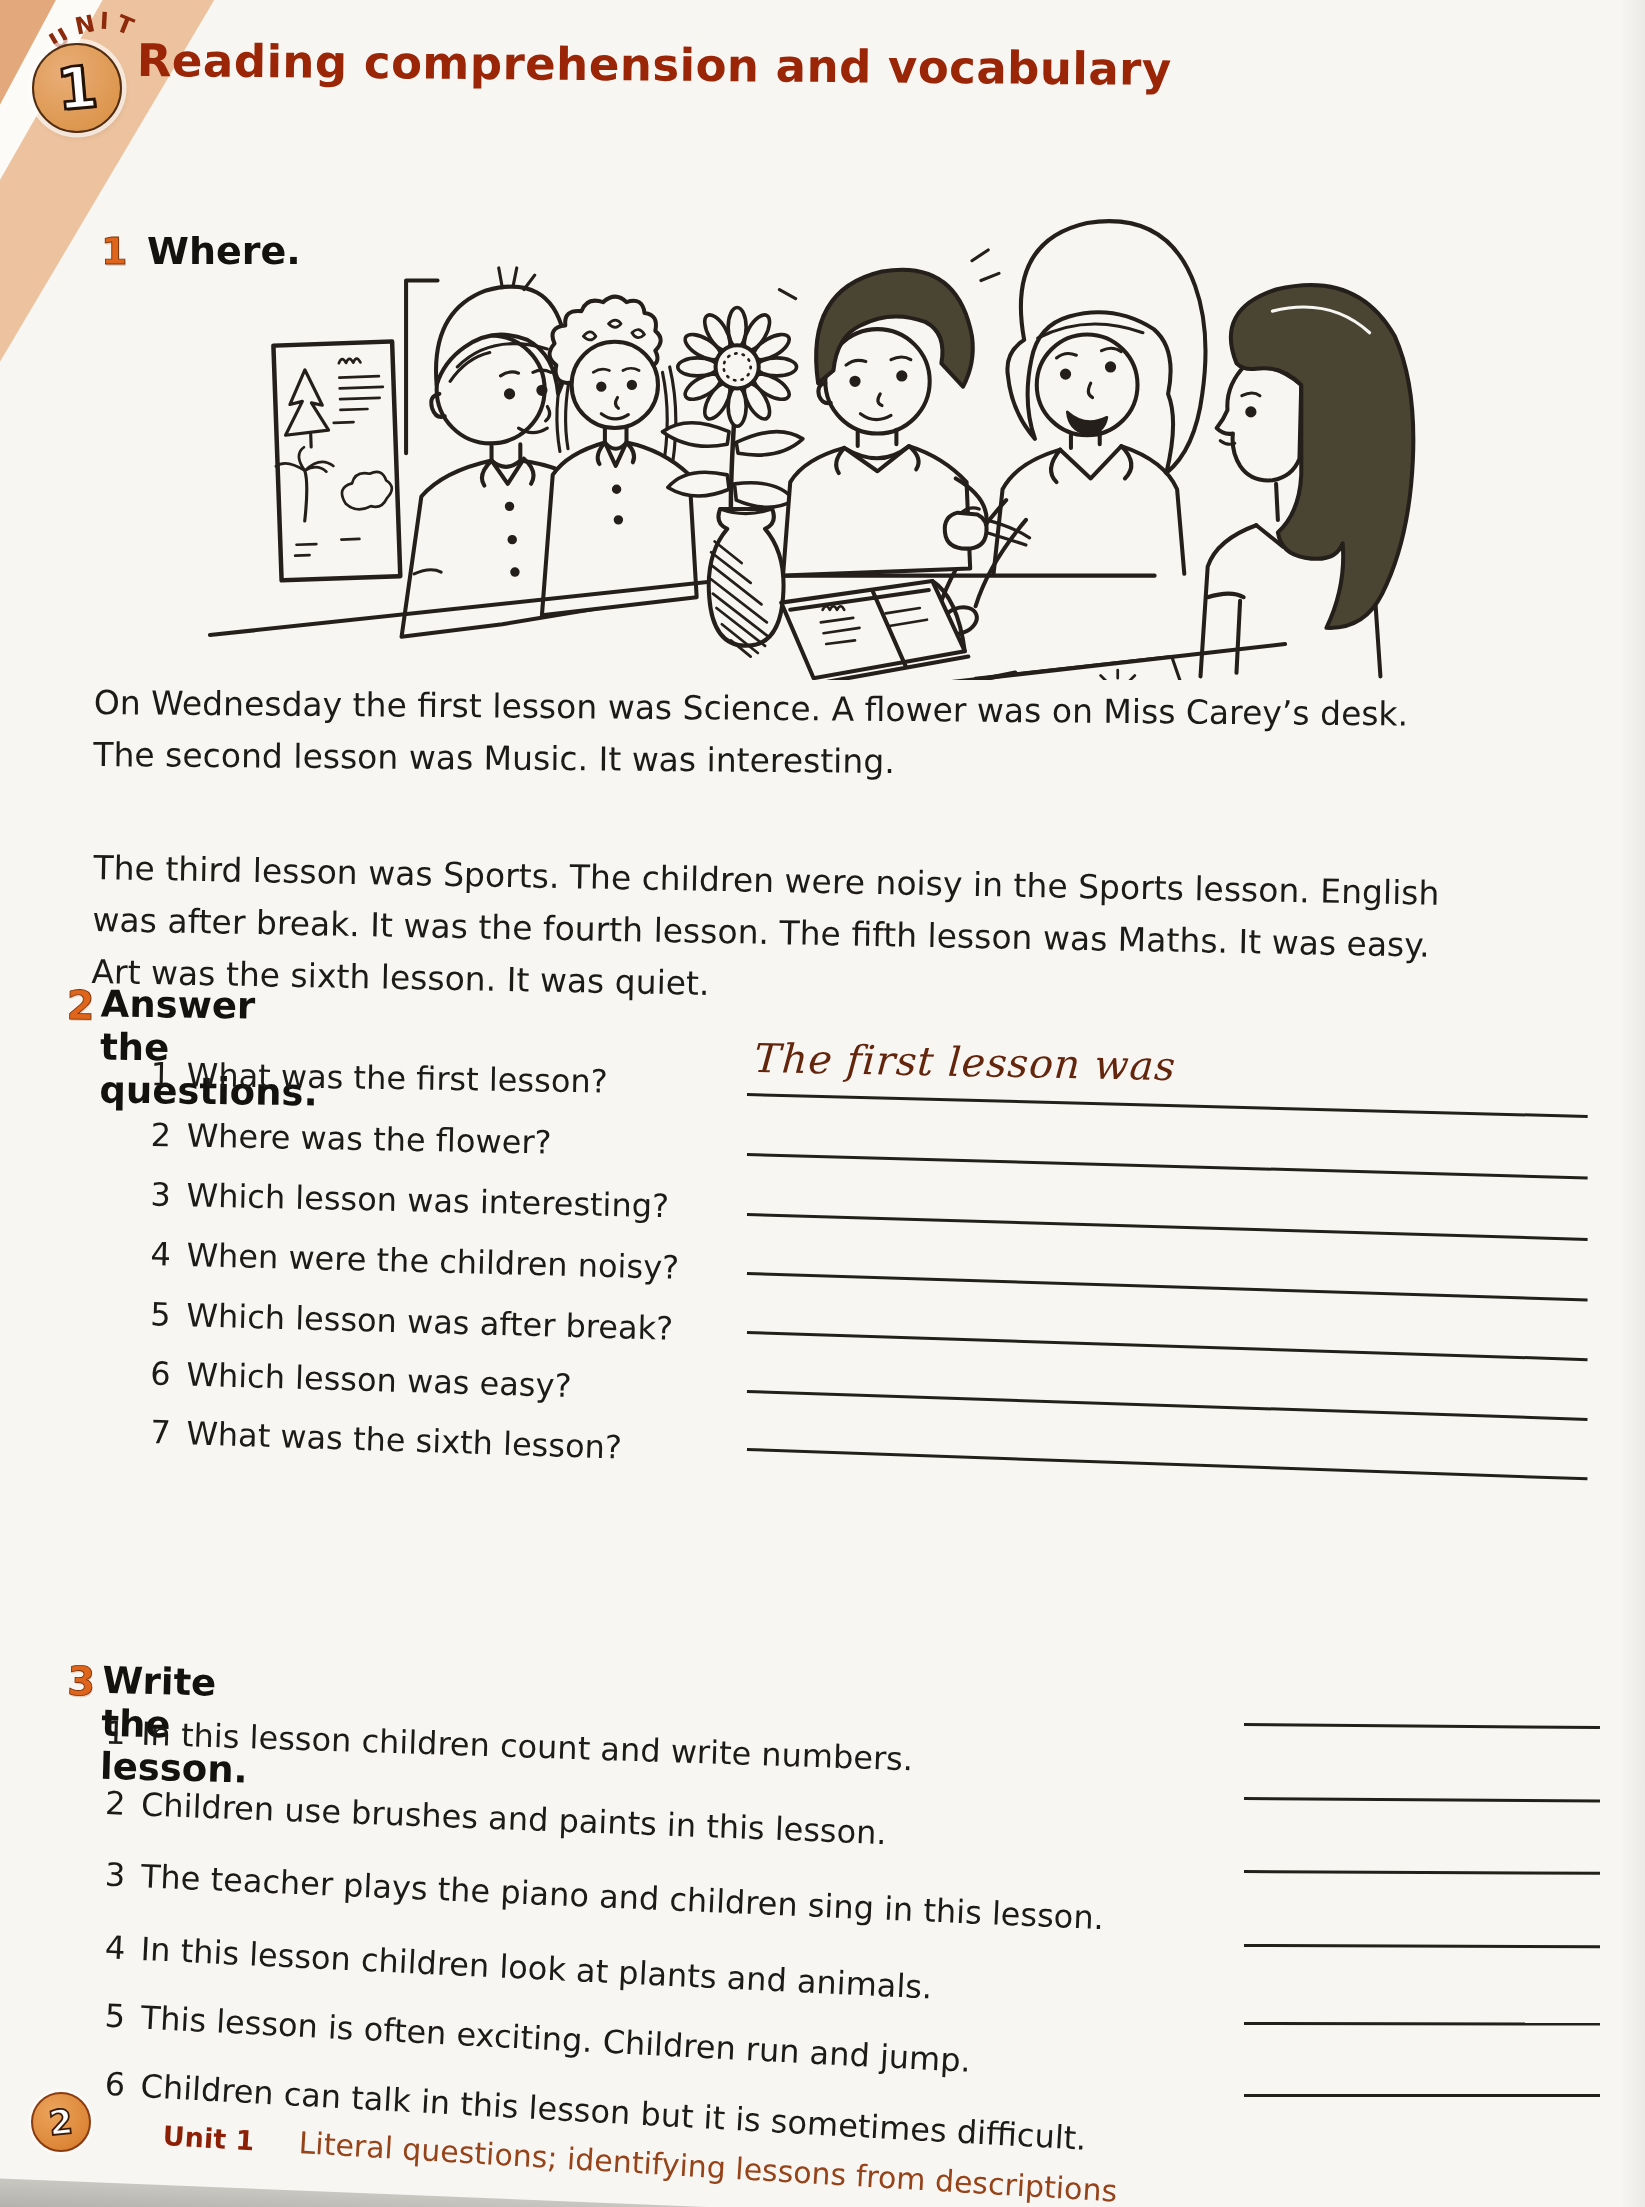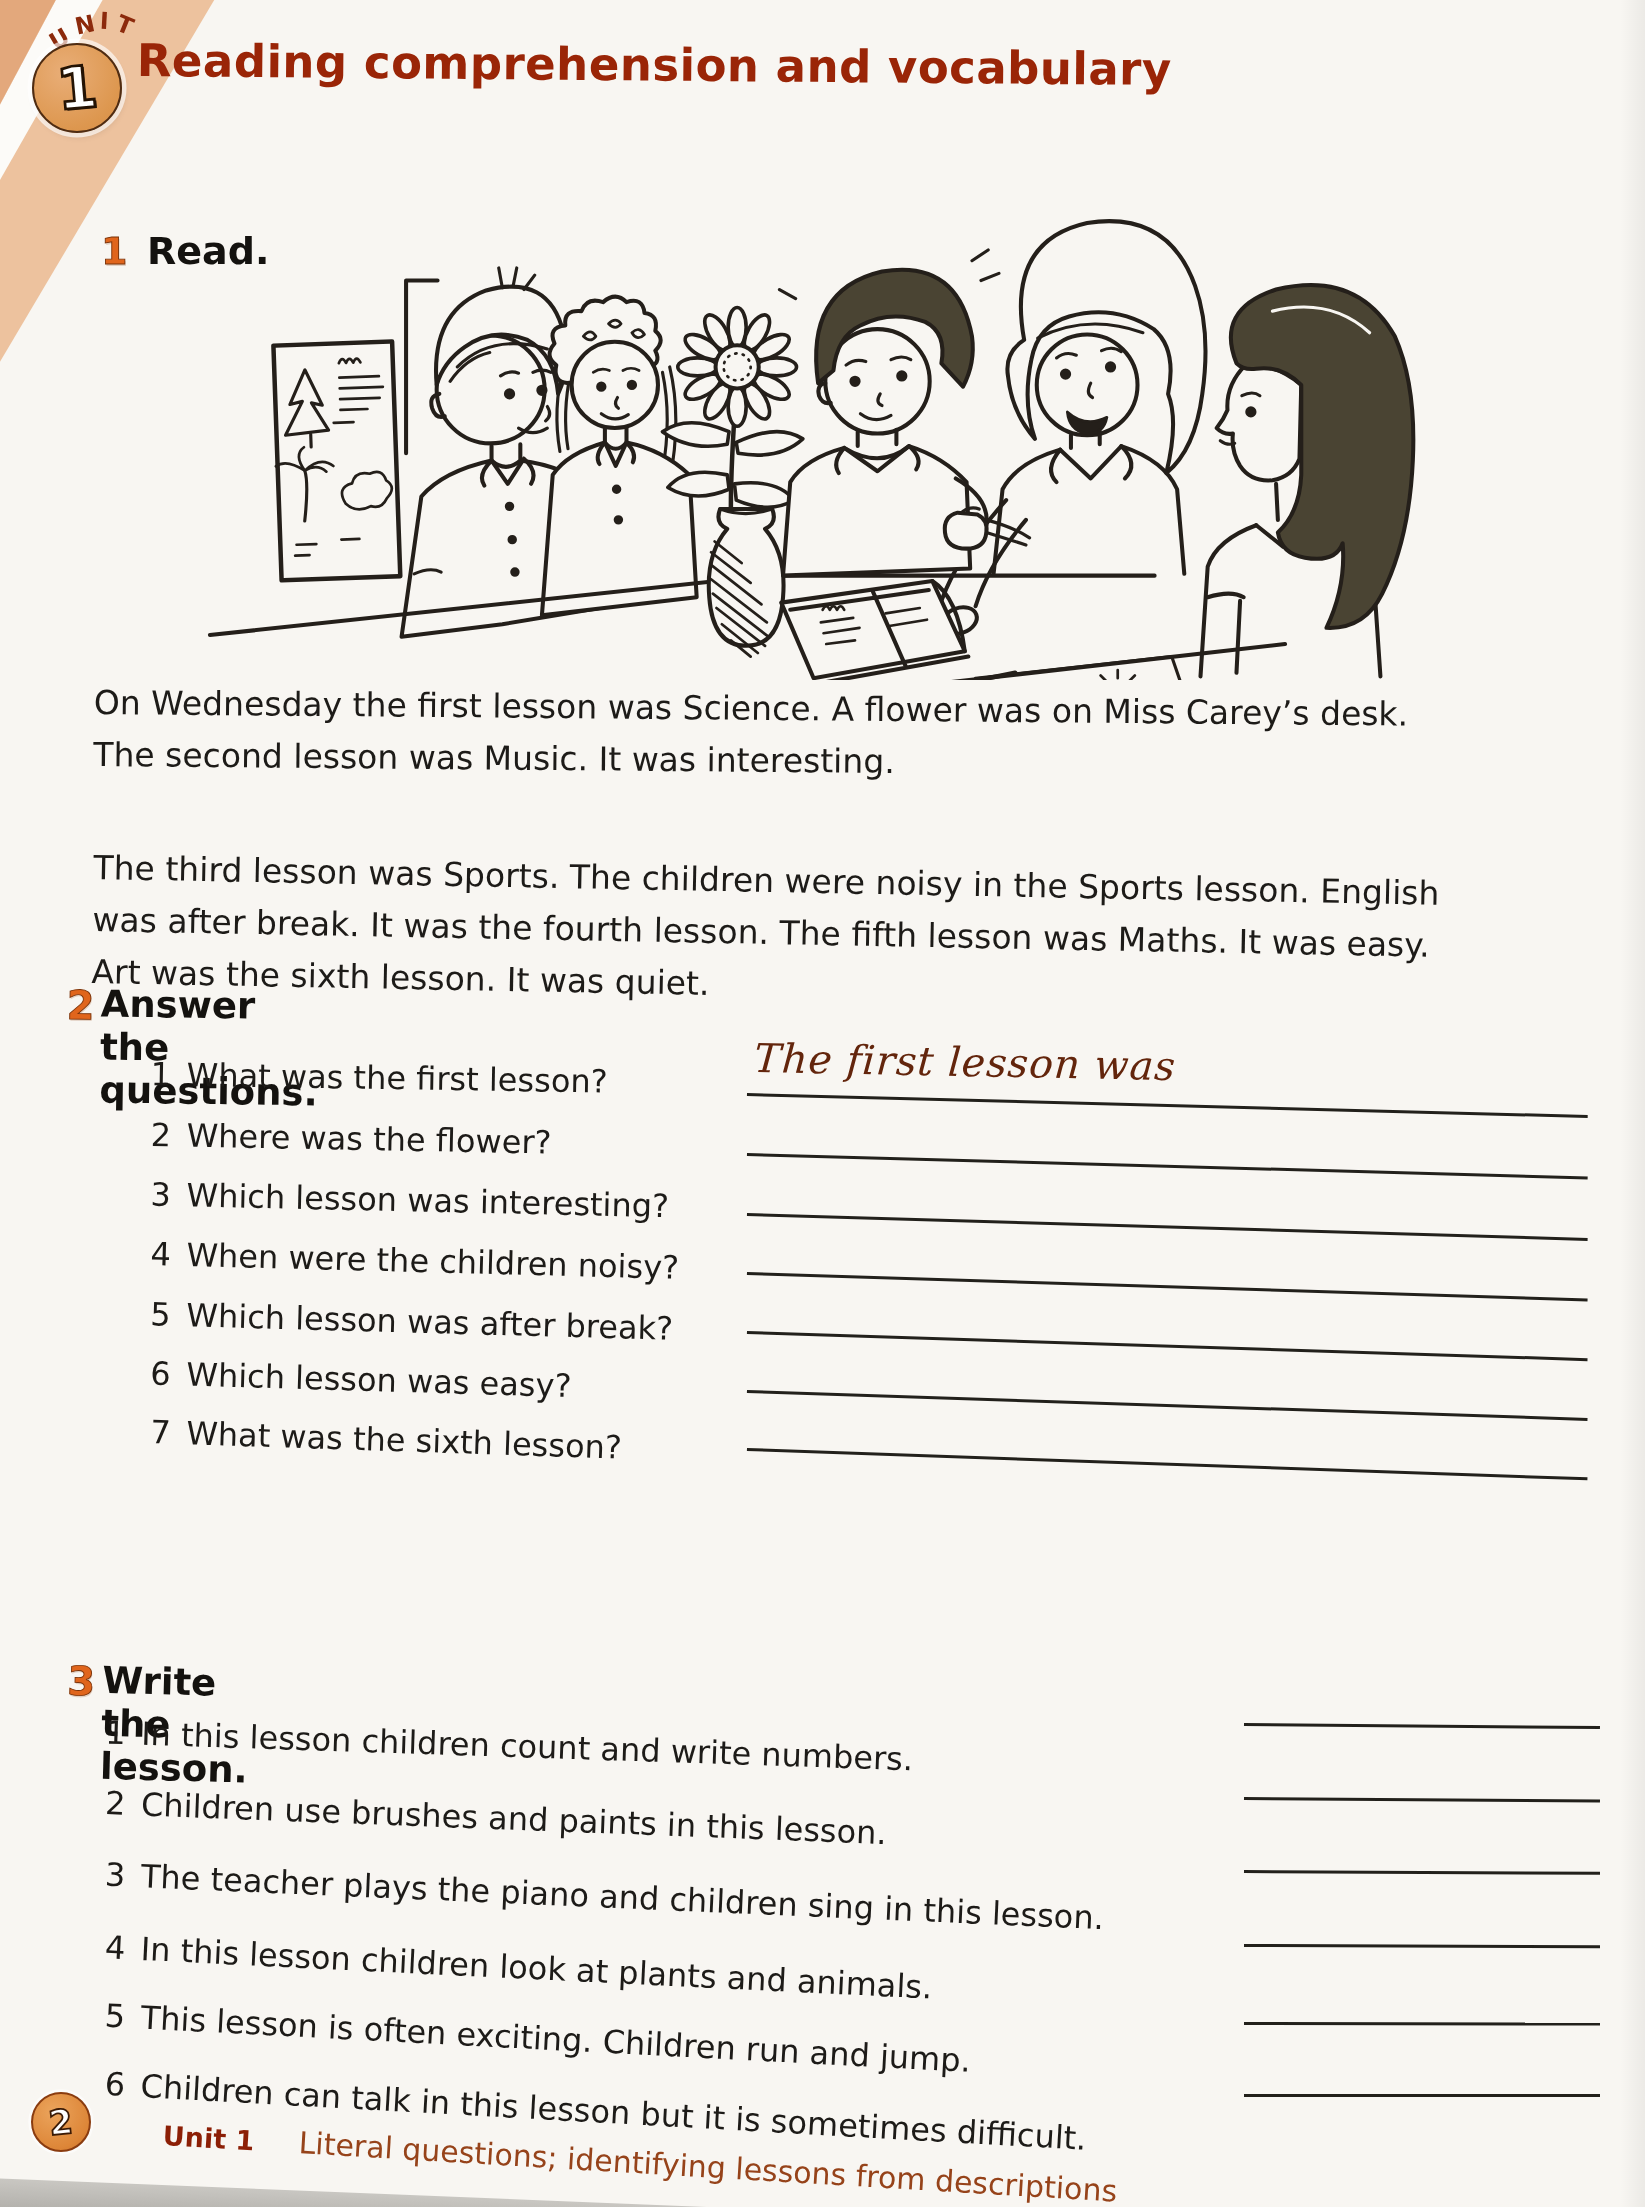--- a/index.html
+++ b/index.html
@@ -69,21 +69,21 @@
     <span style="left:94px;top:9px;transform:rotate(22deg);">T</span>
   </div>
   <div class="unit-circle">
     <span class="n1">1</span>
   </div>
 
   <div class="page-title">Reading comprehension and vocabulary</div>
 
   <div class="h-row" style="top:229px;">
     <span class="sec-num" style="left:101px;font-size:38px;position:absolute;">1</span>
-    <span class="h-text" style="left:147px;font-size:38px;">Read.</span>
+    <span class="h-text" style="left:147px;font-size:38px;">Where.</span>
   </div>
 
   <svg class="abs" style="left:160px;top:97px;" width="1480" height="583" viewBox="0 0 1644 648">
     <g fill="none" stroke="#241f1a" stroke-width="4.5" stroke-linecap="round" stroke-linejoin="round">
 
       <path d="M273,204 L308,204 M273,204 L273,396"></path>
 
       <g transform="rotate(-2 198 460)">
         <rect x="132" y="274" width="132" height="261" fill="#f8f6f2" stroke-width="5"></rect>
         <path d="M166,302 L148,340 L162,337 L142,374 L190,370 L172,339 L184,342 Z" stroke-width="3.5"></path>

